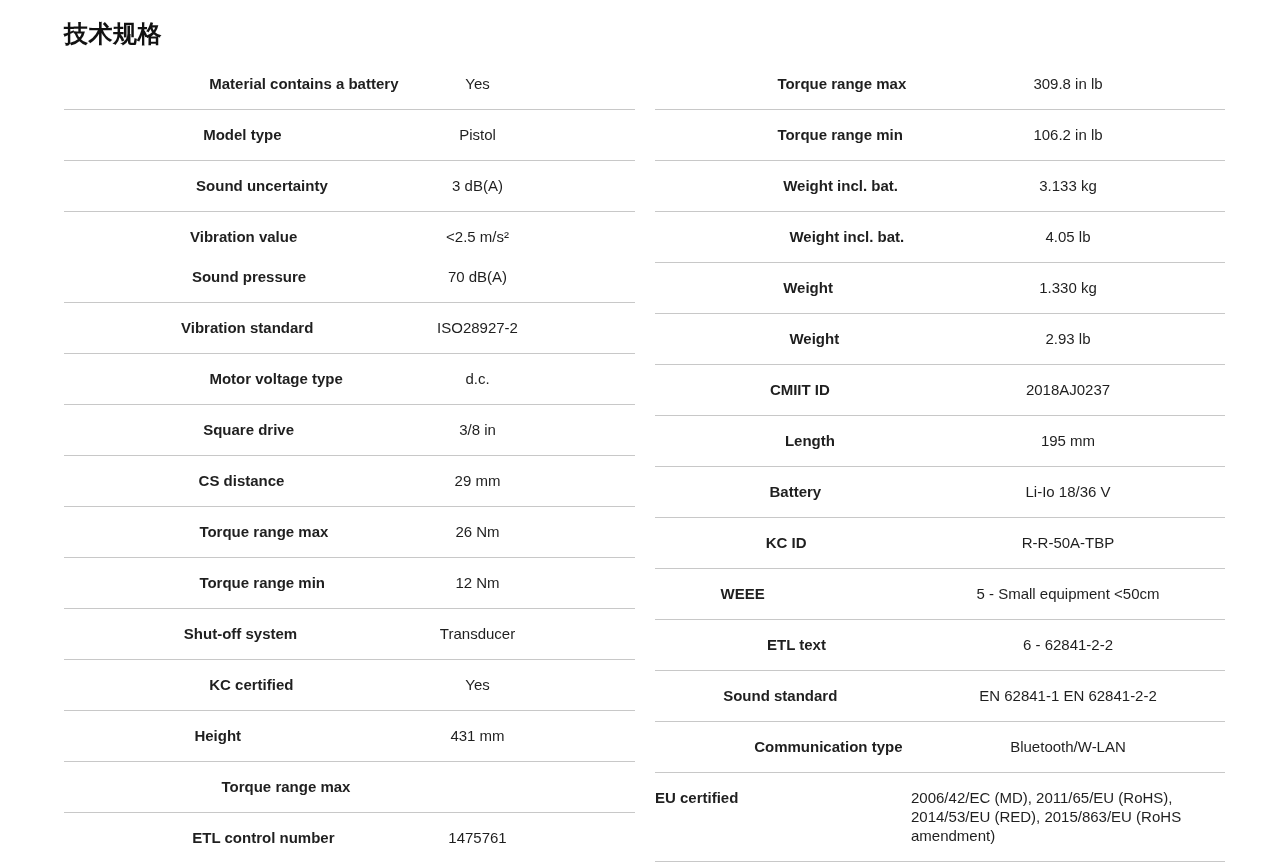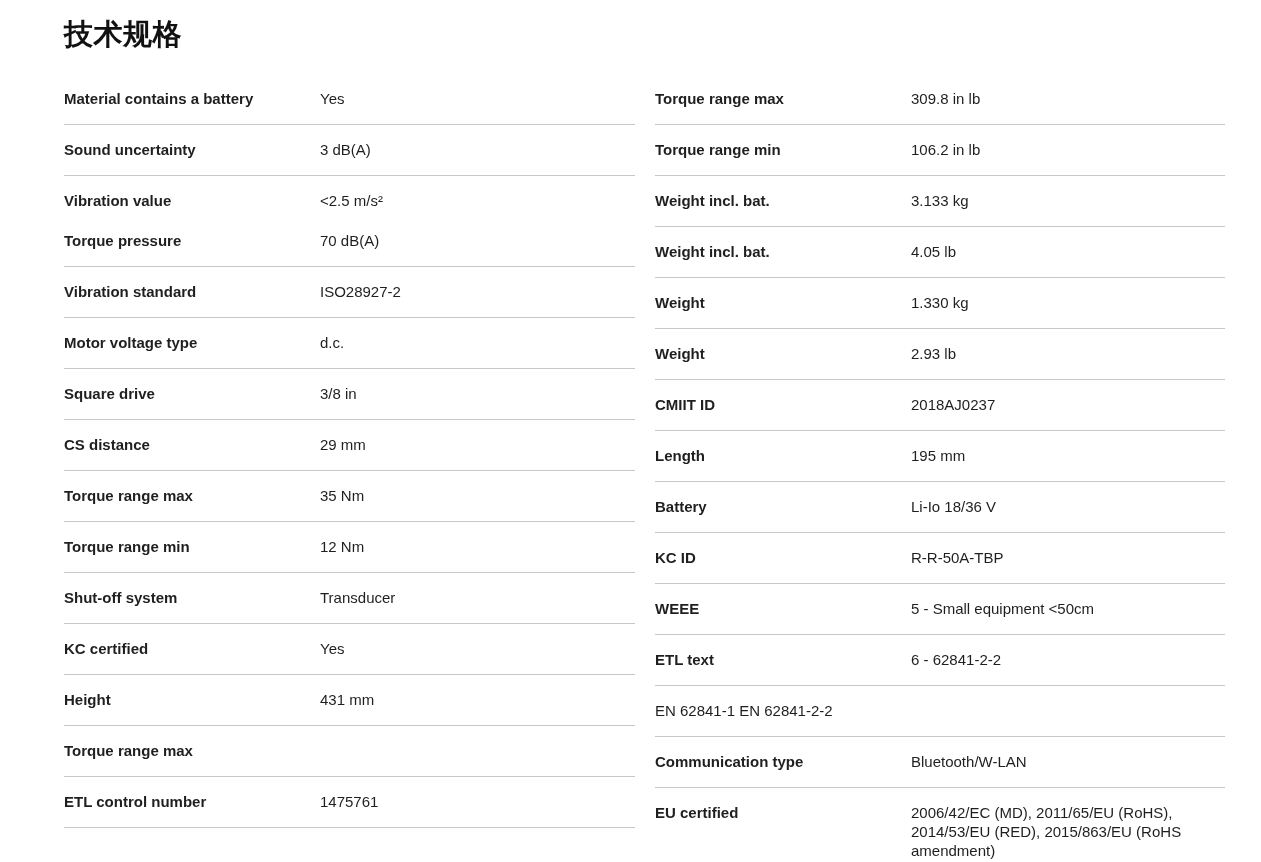--- a/index.html
+++ b/index.html
@@ -6,36 +6,37 @@
   html, body {
     margin: 0; padding: 0;
     width: 1261px; height: 862px;
     overflow: hidden;
     background: #ffffff;
     font-family: "Liberation Sans", sans-serif;
     color: #1f1f1f;
   }
   .page { padding: 0 36px 0 64px; }
   .page-title {
-    margin: 20px 0 26px 0;
-    font-size: 29px;
+    margin: 20px 0 11px 0;
+    font-size: 24px;
     line-height: 28px;
     font-weight: 700;
     color: #111111;
     letter-spacing: 0.5px;
   }
   .spec-columns { display: flex; gap: 20px; align-items: flex-start; }
   .spec-table-left  { width: 571px; flex: 0 0 571px; }
   .spec-table-right { width: 570px; flex: 0 0 570px; }
   .spec-section {
     border-bottom: 1px solid #c8c8c8;
     padding: 15px 0 16px 0;
     display: flex;
     flex-direction: column;
     gap: 21px;
+    align-items: center;
   }
   .spec-row { display: flex; align-items: flex-start; }
   .spec-label {
     flex: 0 0 256px;
     width: 256px;
     font-size: 15px;
     line-height: 19px;
     font-weight: 700;
     padding-right: 12px;
   }
@@ -55,31 +56,37 @@
   <div class="spec-columns">
     <div class="spec-table-left">
         <div class="spec-section">
           <div class="spec-row">
             <div class="spec-label">Material contains a battery</div>
             <div class="spec-value">Yes</div>
           </div>
         </div>
         <div class="spec-section">
           <div class="spec-row">
+            <div class="spec-label">Model type</div>
+            <div class="spec-value">Pistol</div>
+          </div>
+        </div>
+        <div class="spec-section">
+          <div class="spec-row">
             <div class="spec-label">Sound uncertainty</div>
             <div class="spec-value">3 dB(A)</div>
           </div>
         </div>
         <div class="spec-section">
           <div class="spec-row">
             <div class="spec-label">Vibration value</div>
             <div class="spec-value">&lt;2.5 m/s²</div>
           </div>
           <div class="spec-row">
-            <div class="spec-label">Torque pressure</div>
+            <div class="spec-label">Sound pressure</div>
             <div class="spec-value">70 dB(A)</div>
           </div>
         </div>
         <div class="spec-section">
           <div class="spec-row">
             <div class="spec-label">Vibration standard</div>
             <div class="spec-value">ISO28927-2</div>
           </div>
         </div>
         <div class="spec-section">
@@ -96,21 +103,21 @@
         </div>
         <div class="spec-section">
           <div class="spec-row">
             <div class="spec-label">CS distance</div>
             <div class="spec-value">29 mm</div>
           </div>
         </div>
         <div class="spec-section">
           <div class="spec-row">
             <div class="spec-label">Torque range max</div>
-            <div class="spec-value">35 Nm</div>
+            <div class="spec-value">26 Nm</div>
           </div>
         </div>
         <div class="spec-section">
           <div class="spec-row">
             <div class="spec-label">Torque range min</div>
             <div class="spec-value">12 Nm</div>
           </div>
         </div>
         <div class="spec-section">
           <div class="spec-row">
@@ -210,20 +217,21 @@
           </div>
         </div>
         <div class="spec-section">
           <div class="spec-row">
             <div class="spec-label">ETL text</div>
             <div class="spec-value">6 - 62841-2-2</div>
           </div>
         </div>
         <div class="spec-section">
           <div class="spec-row">
+            <div class="spec-label">Sound standard</div>
             <div class="spec-value">EN 62841-1 EN 62841-2-2</div>
           </div>
         </div>
         <div class="spec-section">
           <div class="spec-row">
             <div class="spec-label">Communication type</div>
             <div class="spec-value">Bluetooth/W-LAN</div>
           </div>
         </div>
         <div class="spec-section">

